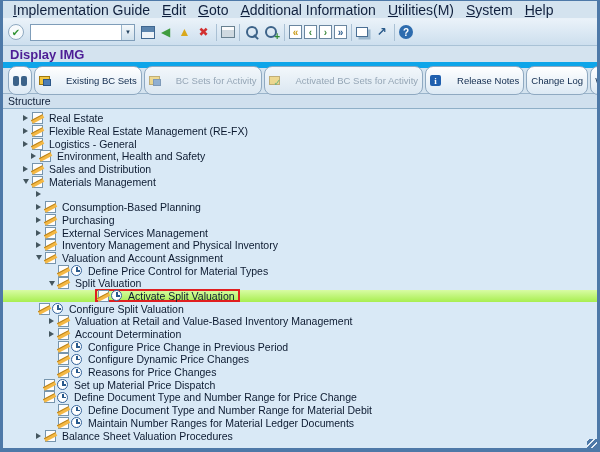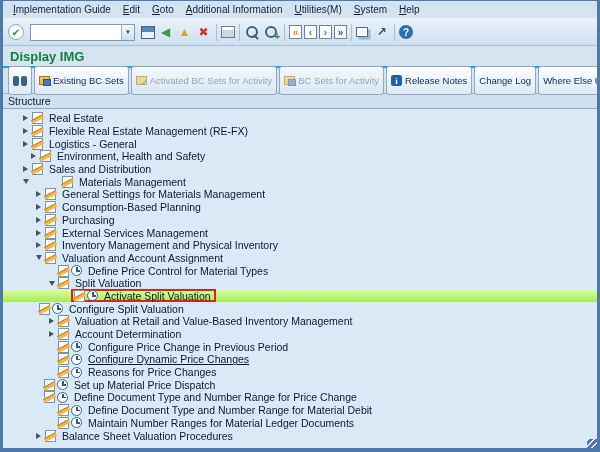--- a/index.html
+++ b/index.html
@@ -6,21 +6,21 @@
   html,body{width:600px;height:452px;overflow:hidden;}
   body{
     font-family:"Liberation Sans","DejaVu Sans",sans-serif;
     background:#d4e3ef;
     border:3px solid #4e79a8;
     border-top-width:1px;
     border-bottom-width:4px;
     position:relative;
   }
   
-  .menubar{height:18px;display:flex;align-items:center;padding:0 4px;font-size:10px;color:#10203d;background:#d4e3ef;border-bottom:1px solid #e9f1f8;}
+  .menubar{height:18px;display:flex;align-items:center;padding:0 4px;font-size:14px;color:#10203d;background:#d4e3ef;border-bottom:1px solid #e9f1f8;}
   .menu-item{padding:1px 6px;cursor:default;white-space:nowrap;}
   .menu-item::first-letter{text-decoration:underline;}
   
   .toolbar{height:27px;display:flex;align-items:center;padding:0 4px;background:linear-gradient(#eaf2f9,#cddfee);border-bottom:1px solid #a9c2d6;}
   .tbicons{display:inline-flex;align-items:center;}
   .tbicon{width:17px;height:17px;display:inline-flex;align-items:center;justify-content:center;margin:0 1px;flex:none;position:relative;}
   .tbsep{width:1px;height:17px;background:#a9c0d4;margin:0 3px;flex:none;}
   .ic-enter-icon{border:1px solid #8fa9c1;border-radius:50%;background:#f7fafc;width:16px;height:16px;}
   .ic-enter-icon::before{content:"\2714";color:#2f9331;font-size:10px;font-weight:bold;}
   .cmd{display:inline-flex;align-items:center;margin:0 5px;height:17px;border:1px solid #7f9db9;background:#fff;}
@@ -39,43 +39,43 @@
   .ic-first-page-icon,.ic-prev-page-icon,.ic-next-page-icon,.ic-last-page-icon{width:13px;height:14px;border:1px solid #6a86a0;background:#fff;font-size:10px;font-weight:bold;}
   .ic-first-page-icon::before{content:"\00AB";color:#c99a16;}
   .ic-prev-page-icon::before{content:"\2039";color:#3f8a3f;}
   .ic-next-page-icon::before{content:"\203A";color:#3f8a3f;}
   .ic-last-page-icon::before{content:"\00BB";color:#2f5f8f;}
   .ic-new-session-icon{width:12px;height:10px;border:1px solid #4a6f94;background:#fff;box-shadow:2.5px 2.5px 0 #9cb8ce;margin-right:4px;}
   .ic-shortcut-icon::before{content:"\2197";color:#2a5a8a;font-weight:bold;font-size:12px;}
   .ic-help-icon{width:14px;height:14px;border-radius:50%;background:#2e6cae;}
   .ic-help-icon::before{content:"?";color:#fff;font-size:10px;font-weight:bold;}
   
-  .titlebar{height:22px;display:flex;align-items:center;padding:0 7px;font-size:13px;font-weight:bold;color:#15803d;background:#d4e3ef;border-bottom:2px solid #0ea5e9;}
+  .titlebar{height:22px;display:flex;align-items:center;padding:0 7px;font-size:13px;font-weight:bold;color:#4c1d95;background:#d4e3ef;border-bottom:6px solid #0ea5e9;}
   
   .app-toolbar{height:26px;display:flex;align-items:center;gap:2px;padding:0 5px;background:#d4e3ef;border-bottom:1px solid #9ab4ca;}
-  .sapbtn{display:inline-flex;align-items:center;gap:3px;height:29px;padding:0 4px;font-size:9.5px;color:#0f2a4d;background:linear-gradient(#ffffff,#dce9f4);border:1px solid #8fa9c1;border-radius:3px;font-family:inherit;white-space:nowrap;cursor:default;}
+  .sapbtn{display:inline-flex;align-items:center;gap:16px;height:29px;padding:0 4px;font-size:9.5px;color:#0f2a4d;background:linear-gradient(#ffffff,#dce9f4);border:1px solid #8fa9c1;border-radius:8px;font-family:inherit;white-space:nowrap;cursor:default;}
   .sapbtn.disabled{color:#95a6b6;background:linear-gradient(#f2f7fb,#dbe7f1);}
   .sapbtn.disabled .abicon{opacity:.55;}
   .abicon{display:inline-flex;align-items:center;justify-content:center;flex:none;position:relative;}
   .ic2-binoculars-icon{width:14px;height:10px;}
   .ic2-binoculars-icon::before{content:"";position:absolute;left:0;top:0;width:6px;height:10px;background:#3c6288;border-radius:2px;box-shadow:8px 0 0 #3c6288;}
   .ic2-bc-set-icon{width:11px;height:9px;background:#f2c63e;border:1px solid #a1790f;}
   .ic2-bc-set-icon::after{content:"";position:absolute;right:-2px;bottom:-2px;width:6px;height:5px;background:#4d7db5;border:1px solid #2c5788;}
   .ic2-activated-bc-set-icon{width:11px;height:9px;background:#f2c63e;border:1px solid #a1790f;}
   .ic2-activated-bc-set-icon::after{content:"\2713";position:absolute;right:-3px;bottom:-4px;color:#1d8a1d;font-weight:bold;font-size:10px;}
   .ic2-release-notes-icon{width:11px;height:11px;background:#1f5fae;border-radius:2px;color:#fff;font-size:9px;font-weight:bold;font-family:"Liberation Serif",serif;}
   .ic2-release-notes-icon::before{content:"i";}
   
   .structure-header{height:15px;display:flex;align-items:center;padding:0 5px;font-size:10.5px;color:#0f1f38;background:#d0e0ee;border-bottom:1px solid #8fafc7;}
   
   .tree{background:#d9e9f6;padding-top:3px;height:339px;overflow:hidden;}
   .trow{display:flex;align-items:center;height:12.7px;font-size:10.5px;color:#0c1a30;white-space:nowrap;}
   .trow.hl{background:linear-gradient(180deg,#d8fca4,#a8ee50);}
   .rowinner{display:inline-flex;align-items:center;text-align:right;}
-  .rowinner.selbox{border:2px solid #e01f1f;padding:0 3px 0 1px;height:13px;background:transparent;}
+  .rowinner.selbox{border:2px solid #e01f1f;padding:0 3px 0 1px;height:13px;background:transparent;margin-left:24px;}
   .arrow{width:13px;display:inline-flex;justify-content:center;align-items:center;flex:none;}
   .tri-r{width:0;height:0;border-top:3.5px solid transparent;border-bottom:3.5px solid transparent;border-left:5.5px solid #44565f;}
   .tri-d{width:0;height:0;border-left:3.5px solid transparent;border-right:3.5px solid transparent;border-top:5.5px solid #44565f;}
   .icon-doc{width:11px;height:12px;background:#fdfdfd;border:1px solid #7795ad;position:relative;flex:none;margin-right:2px;}
   .icon-doc::after{content:"";position:absolute;left:-2px;top:4px;width:13px;height:2.5px;background:#f4b844;border-top:1px solid #b9821c;transform:rotate(-28deg);}
   .icon-clock{width:11px;height:11px;border-radius:50%;background:#fff;border:1px solid #35639a;position:relative;flex:none;margin-right:2px;}
   .icon-clock::before{content:"";position:absolute;left:4px;top:1px;width:1.5px;height:4px;background:#2a5a8c;}
   .icon-clock::after{content:"";position:absolute;left:4px;top:4px;width:3.5px;height:1.5px;background:#2a5a8c;}
   .tlabel{margin-left:4px;}
   .grip{position:absolute;right:-3px;bottom:-4px;width:13px;height:13px;background:repeating-linear-gradient(135deg,#e6eef6 0 1.5px,#4e79a8 1.5px 4.5px);}
@@ -130,26 +130,26 @@
 
 <div class="app-toolbar">
     <button class="sapbtn">
       <span class="abicon ic2-binoculars-icon"></span>
     </button>
     <button class="sapbtn">
       <span class="abicon ic2-bc-set-icon"></span>
       <span class="ablabel">Existing BC Sets</span>
     </button>
     <button class="sapbtn disabled">
+      <span class="abicon ic2-bc-set-icon"></span>
+      <span class="ablabel">BC Sets for Activity</span>
+    </button>
+    <button class="sapbtn disabled">
       <span class="abicon ic2-activated-bc-set-icon"></span>
       <span class="ablabel">Activated BC Sets for Activity</span>
-    </button>
-    <button class="sapbtn disabled">
-      <span class="abicon ic2-bc-set-icon"></span>
-      <span class="ablabel">BC Sets for Activity</span>
     </button>
     <button class="sapbtn">
       <span class="abicon ic2-release-notes-icon"></span>
       <span class="ablabel">Release Notes</span>
     </button>
     <button class="sapbtn">
       <span class="ablabel">Change Log</span>
     </button>
     <button class="sapbtn">
       <span class="ablabel">Where Else Used</span>
@@ -199,37 +199,33 @@
     </div>
     <div class="trow" style="padding-left: 16px;">
       <span class="arrow">
         <span class="tri-r"></span>
       </span>
       <span class="rowinner">
         <span class="icon-doc"></span>
         <span class="tlabel">Sales and Distribution</span>
       </span>
     </div>
-    <div class="trow" style="padding-left: 16px; gap: 30px;">
+    <div class="trow" style="padding-left: 16px;">
       <span class="arrow">
         <span class="tri-d"></span>
       </span>
       <span class="rowinner">
         <span class="icon-doc"></span>
         <span class="tlabel">Materials Management</span>
       </span>
     </div>
     <div class="trow" style="padding-left: 29px;">
       <span class="arrow">
         <span class="tri-r"></span>
       </span>
-      <span class="rowinner">
-        <span class="icon-doc"></span>
-        <span class="tlabel">General Settings for Materials Management</span>
-      </span>
     </div>
     <div class="trow" style="padding-left: 29px;">
       <span class="arrow">
         <span class="tri-r"></span>
       </span>
       <span class="rowinner">
         <span class="icon-doc"></span>
         <span class="tlabel">Consumption-Based Planning</span>
       </span>
     </div>
@@ -321,21 +317,21 @@
       </span>
     </div>
     <div class="trow" style="padding-left: 42px;">
       <span class="arrow"></span>
       <span class="rowinner">
         <span class="icon-doc"></span>
         <span class="icon-clock"></span>
         <span class="tlabel">Configure Price Change in Previous Period</span>
       </span>
     </div>
-    <div class="trow" style="padding-left: 42px; text-decoration: underline;">
+    <div class="trow" style="padding-left: 42px;">
       <span class="arrow"></span>
       <span class="rowinner">
         <span class="icon-doc"></span>
         <span class="icon-clock"></span>
         <span class="tlabel">Configure Dynamic Price Changes</span>
       </span>
     </div>
     <div class="trow" style="padding-left: 42px;">
       <span class="arrow"></span>
       <span class="rowinner">

